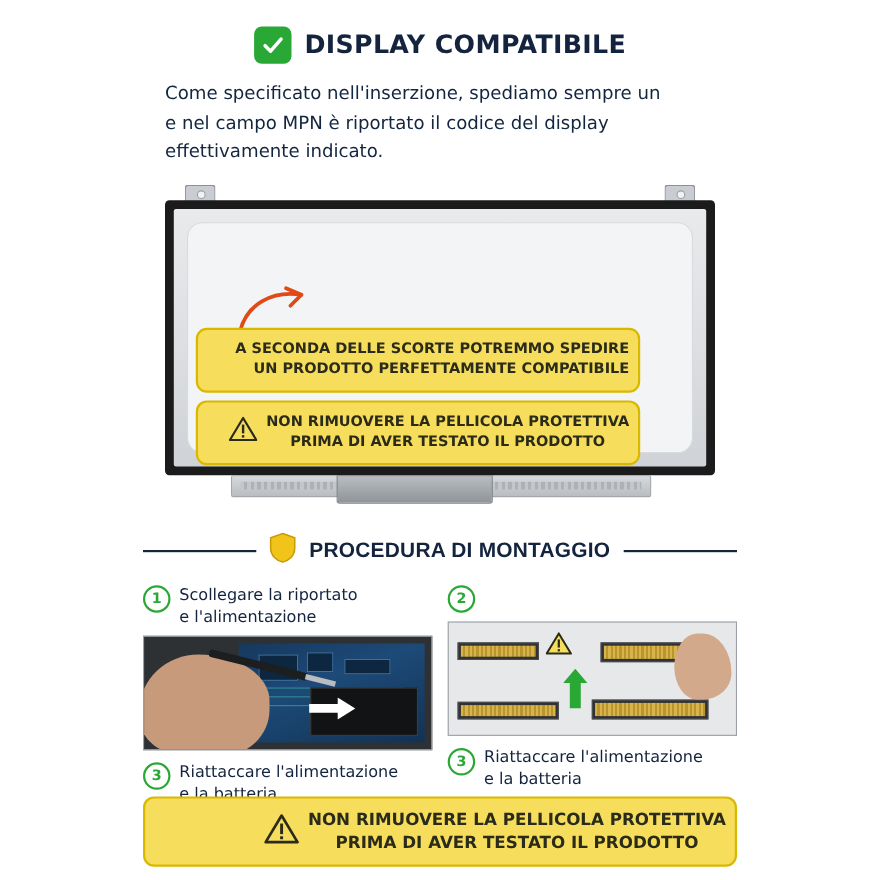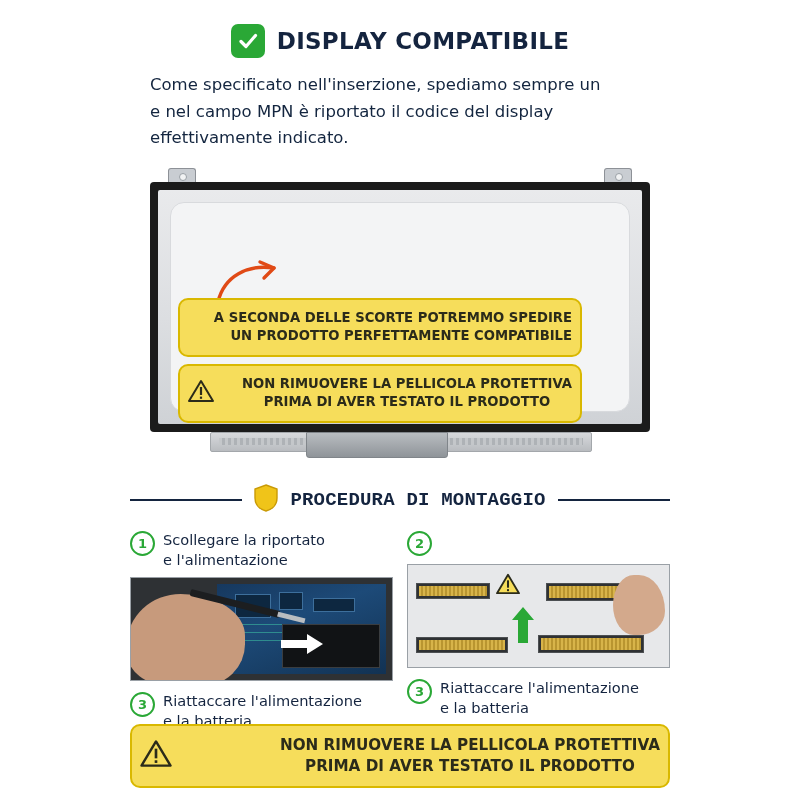--- a/index.html
+++ b/index.html
@@ -170,21 +170,21 @@
     font-size: 13.2px;
     line-height: 1.38;
     padding: 9px 8px;
     font-family: "DejaVu Sans", sans-serif;
   }
   .notice-box.first { top: 130px; text-align: right; }
   .notice-box.second { top: 196px; }
   .notice-inner {
     display: flex;
     align-items: center;
-    justify-content: space-between;
+    justify-content: flex-end;
     gap: 8px;
   }
   .warn-tri { flex: none; }
 
   .arrow-curve {
     position: absolute;
     left: 84px;
     top: 90px;
     width: 70px;
     height: 46px;
@@ -202,21 +202,21 @@
     height: 2px;
     background: #14243f;
     flex: 1 1 auto;
   }
   .section-title {
     font-size: 19px;
     font-weight: bold;
     color: #14243f;
     letter-spacing: .2px;
     white-space: nowrap;
-    font-family: Liberation Mono, monospace;
+    font-family: Liberation Sans, sans-serif;
   }
   .shield { flex: none; }
 
   .steps {
     display: flex;
     gap: 14px;
     margin-top: 14px;
   }
   .col { width: 263px; }
   .step-line {

